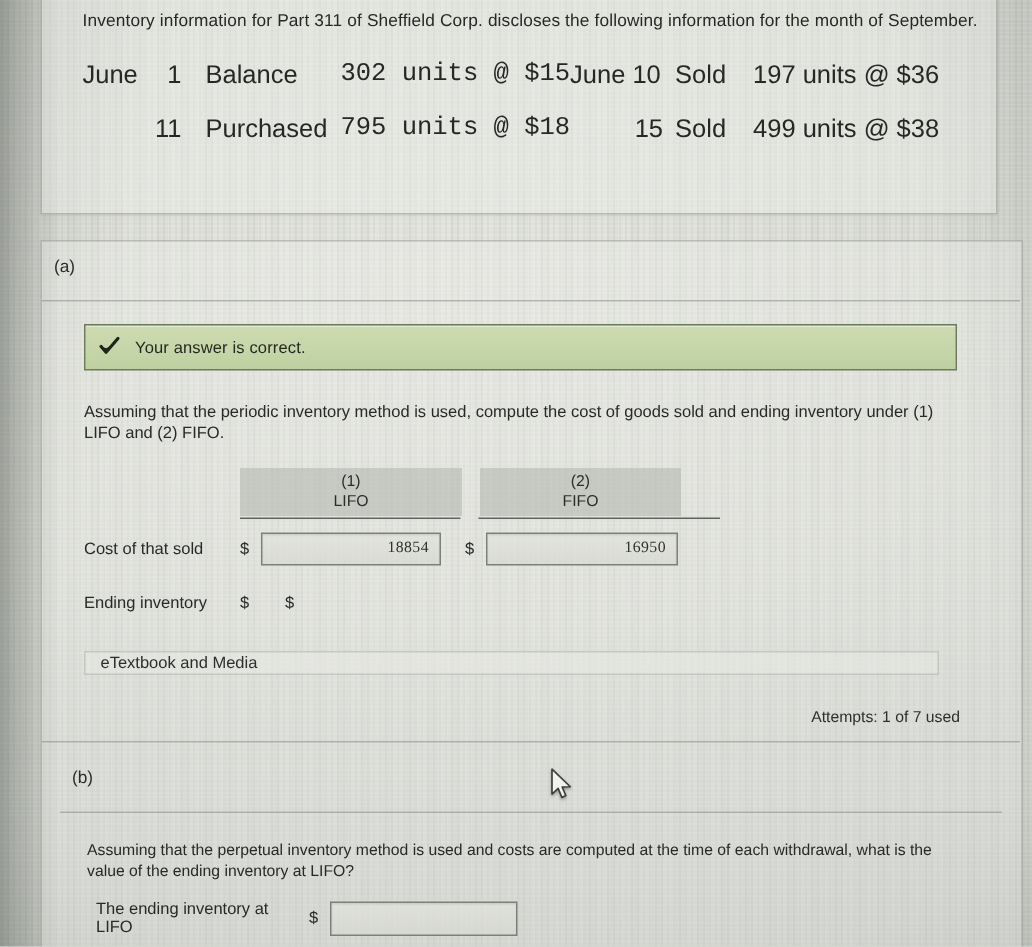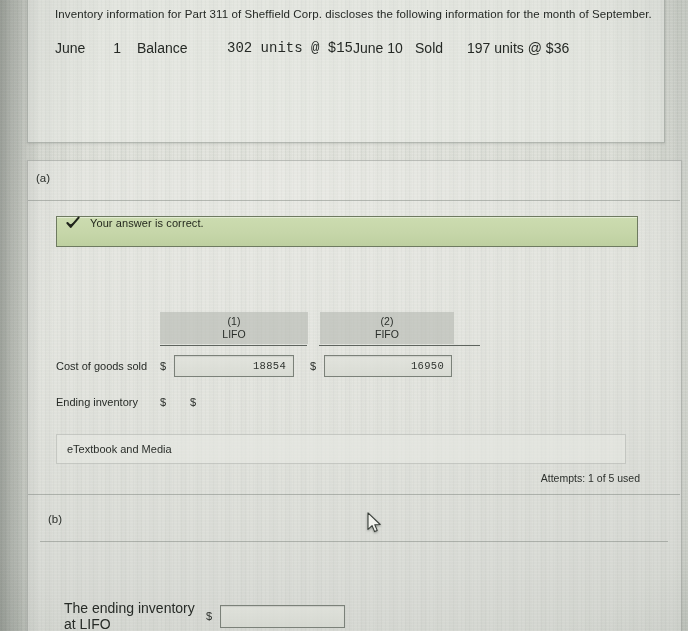--- a/index.html
+++ b/index.html
@@ -99,21 +99,21 @@
     letter-spacing: .1px;
     color: #24282500;
     color: #252925;
   }
 
   
   #inv-table {
     position: absolute;
     left: 55px;
     top: 40px;
-    font-size: 14px;
+    font-size: 17px;
     color: #252925;
     border-collapse: collapse;
   }
   #inv-table td {
     padding: 0 0 16px 0;
     white-space: nowrap;
     vertical-align: top;
   }
   .c-month { width: 40px; }
   .c-day   { width: 26px; text-align: right; padding-right: 16px !important; }
@@ -154,20 +154,21 @@
   #success-banner {
     position: absolute;
     left: 56px;
     top: 216px;
     width: 582px;
     height: 31px;
     background: linear-gradient(180deg, #ccdcb0 0%, #c6d6a9 55%, #bed0a0 100%);
     border: 1px solid #6e7a60;
     box-shadow: inset 0 1px 0 rgba(255,255,255,.45);
     display: flex;
+    align-items: center;
     gap: 10px;
     padding-left: 9px;
     box-sizing: border-box;
   }
   #check-icon {
     width: 14px;
     height: 14px;
     flex: none;
     position: relative;
     top: -1px;
@@ -249,39 +250,39 @@
     color: #2a2e2a;
     width: 14px;
     flex: none;
   }
   .ans-input {
     height: 22px;
     box-sizing: border-box;
     background: linear-gradient(180deg, rgba(226,228,221,.75), rgba(214,217,209,.75));
     border: 1px solid #7b8179;
     box-shadow: inset 0 1px 1px rgba(110,116,110,.18);
-    font-family: Liberation Mono, monospace;
+    font-family: Liberation Serif, serif;
     font-size: 10.5px;
     color: #2f332f;
     text-align: right;
     padding: 0 7px 0 4px;
     line-height: 20px;
     letter-spacing: .3px;
   }
   .inp-lifo { width: 120px; }
   .inp-fifo { width: 128px; }
   .gap-mid  { width: 16px; flex: none; }
 
   
   #etextbook-btn {
     position: absolute;
     left: 56px;
     top: 434px;
     width: 570px;
-    height: 30px;
+    height: 16px;
     background: rgba(231,233,227,.55);
     border: 1px solid rgba(128,134,128,.30);
     box-sizing: border-box;
     display: flex;
     align-items: center;
     padding-left: 10px;
   }
   #etextbook-label {
     font-size: 11px;
     color: #2b2f2b;
@@ -306,21 +307,21 @@
   }
 
   #answer-b-row {
     position: absolute;
     left: 64px;
     top: 600px;
     display: flex;
     align-items: center;
   }
   #label-b-answer {
-    font-size: 14px;
+    font-size: 11px;
     color: #272b27;
     width: 142px;
     flex: none;
   }
   #inp-b {
     width: 125px;
     height: 23px;
   }
 
   
@@ -351,38 +352,48 @@
     <tbody>
         <tr>
       <td class="c-month">June</td>
       <td class="c-day">1</td>
       <td class="c-act">Balance</td>
       <td class="c-qty">302 units @ $15</td>
       <td class="c-month2">June 10</td>
       <td class="c-act2">Sold</td>
       <td>197 units @ $36</td>
     </tr>
+    <tr>
+      <td class="c-month"></td>
+      <td class="c-day">11</td>
+      <td class="c-act">Purchased</td>
+      <td class="c-qty">795 units @ $18</td>
+      <td class="c-month2" style="text-align:right;padding-right:8px;">15</td>
+      <td class="c-act2">Sold</td>
+      <td>499 units @ $38</td>
+    </tr>
   </tbody>
     </table>
 
   <div class="card" id="answer-card"></div>
 
   <div class="part-label" id="label-a">(a)</div>
   <div class="hr" id="hr-a"></div>
 
   <div id="success-banner">
     <span id="check-icon">
       <svg viewBox="0 0 14 14" width="14" height="14">
         <path d="M1.5 7.2 L4.6 10.6 L12.4 1.8 L10.9 4.8 L4.9 8.2 Z" fill="#20241c"></path>
         <path d="M1.4 7.0 L4.7 10.9 L12.6 1.6" stroke="#20241c" stroke-width="2.1" fill="none" stroke-linecap="round" stroke-linejoin="round"></path>
       </svg>
     </span>
     <span id="success-text">Your answer is correct.</span>
   </div>
 
+  <div id="prompt-a">Assuming that the periodic inventory method is used, compute the cost of goods sold and ending inventory under (1) LIFO and (2) FIFO.</div>
 
   <div id="answer-grid">
     <div class="grid-head">
       <div class="head-spacer"></div>
       <div class="head-cell" id="head-lifo">
         <div>(1)</div>
         <div>LIFO</div>
       </div>
       <div class="head-cell" id="head-fifo">
         <div>(2)</div>
@@ -390,21 +401,21 @@
       </div>
     </div>
 
     <div class="rule">
       <div class="rule-spacer"></div>
       <div class="rule-line" id="rule-lifo"></div>
       <div class="rule-line" id="rule-fifo"></div>
     </div>
 
     <div class="grid-row">
-      <div class="row-label">Cost of goods sold</div>
+      <div class="row-label">Cost of that sold</div>
       <div class="money-group">
         <span class="dollar">$</span>
         <input class="ans-input inp-lifo" readonly="" value="18854" style="">
       </div>
       <div class="gap-mid"></div>
       <div class="money-group">
         <span class="dollar">$</span>
         <input class="ans-input inp-fifo" readonly="" value="16950" style="">
       </div>
     </div>
@@ -418,26 +429,27 @@
       <div class="money-group">
         <span class="dollar">$</span>
       </div>
     </div>
   </div>
 
   <div id="etextbook-btn">
     <span id="etextbook-label">eTextbook and Media</span>
   </div>
 
-  <div id="attempts">Attempts: 1 of 5 used</div>
+  <div id="attempts">Attempts: 1 of 7 used</div>
 
   <div class="hr" id="hr-b-top"></div>
   <div class="part-label" id="label-b">(b)</div>
   <div class="hr" id="hr-b-mid"></div>
 
+  <div id="prompt-b">Assuming that the perpetual inventory method is used and costs are computed at the time of each withdrawal, what is the value of the ending inventory at LIFO?</div>
 
   <div id="answer-b-row">
     <span id="label-b-answer">The ending inventory at LIFO</span>
     <span class="dollar">$</span>
     <input class="ans-input" id="inp-b" placeholder="" style="">
   </div>
 
 </div>
 
 <div id="moire"></div>

